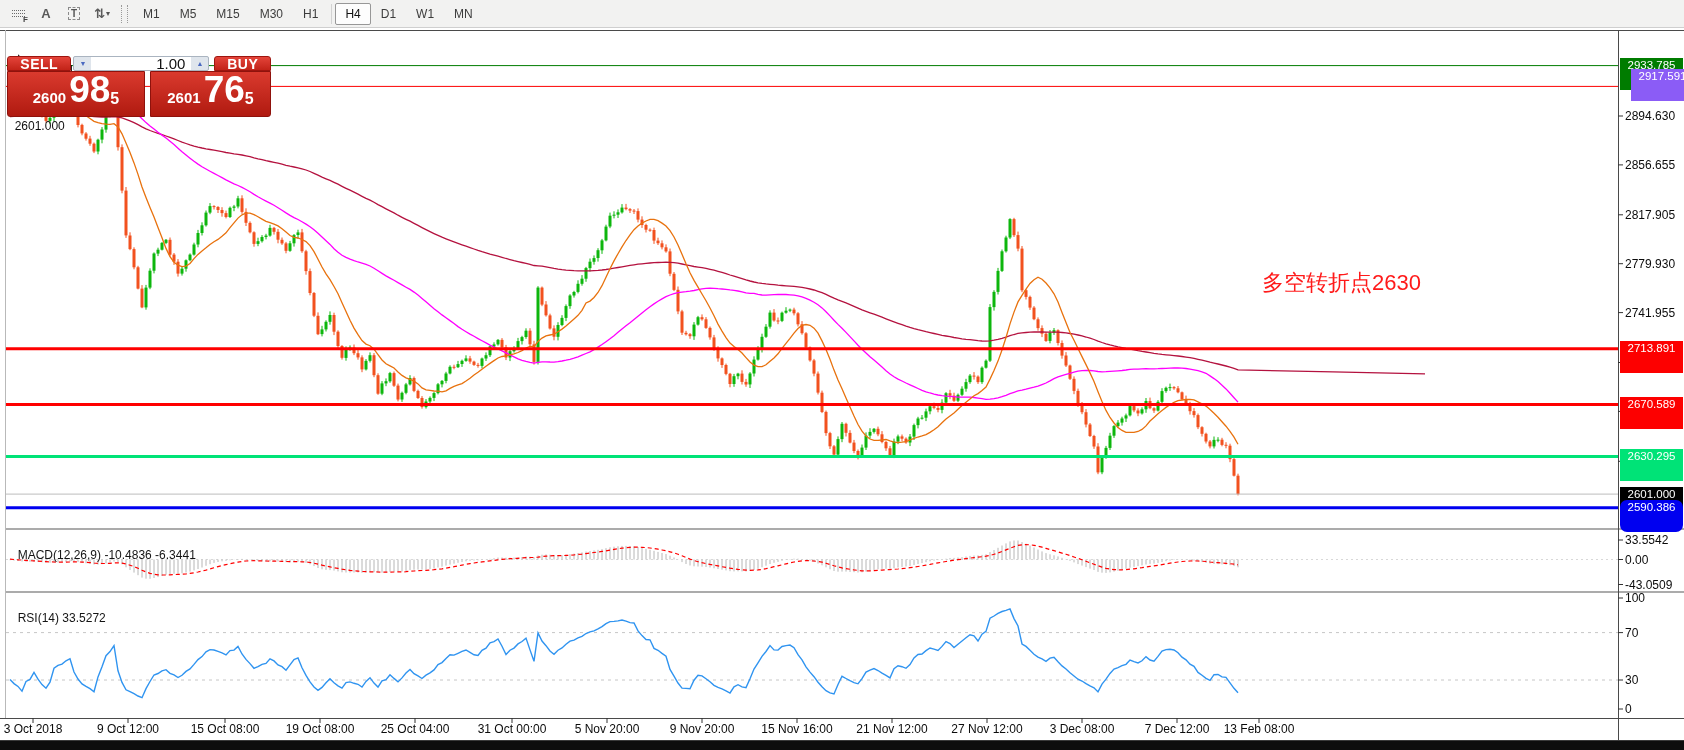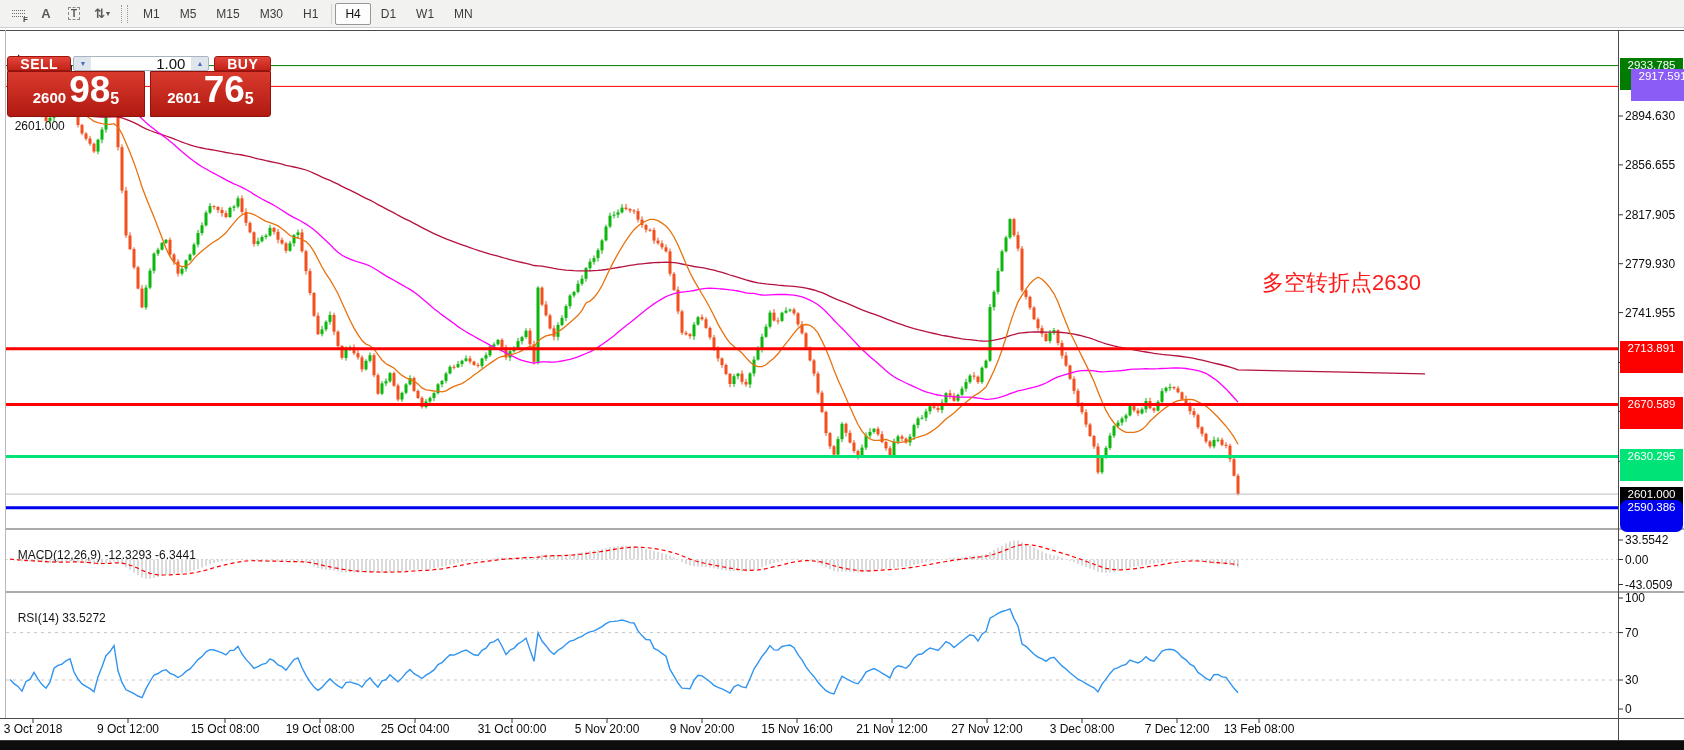--- a/index.html
+++ b/index.html
@@ -1109,21 +1109,21 @@
     <line x1="892" y1="718" x2="892" y2="723" stroke="#333" stroke-width="1"></line>
     <line x1="987" y1="718" x2="987" y2="723" stroke="#333" stroke-width="1"></line>
     <line x1="1082" y1="718" x2="1082" y2="723" stroke="#333" stroke-width="1"></line>
     <line x1="1177" y1="718" x2="1177" y2="723" stroke="#333" stroke-width="1"></line>
     <line x1="1259" y1="718" x2="1259" y2="723" stroke="#333" stroke-width="1"></line>
   </svg>
 
 <div class="cn-note" style="color: rgb(255, 26, 26);">多空转折点2630</div>
 
 <div class="indlabel" style="left:11px;top:534px">
-  <span>MACD(12,26,9)</span> <span>-12.3293</span> <span>-6.3441</span>
+  <span>MACD(12,26,9)</span> <span>-10.4836</span> <span>-6.3441</span>
 </div>
 <div class="indlabel" style="left:11px;top:597px">
   <span>RSI(14)</span> <span>33.5272</span>
 </div>
 
 <div class="overlay" id="paxis">
     <span class="axis-lbl" style="top: 109px;">2894.630</span>
     <span class="axis-lbl" style="top: 157.899px;">2856.655</span>
     <span class="axis-lbl" style="top: 207.796px;">2817.905</span>
     <span class="axis-lbl" style="top: 256.695px;">2779.930</span>

